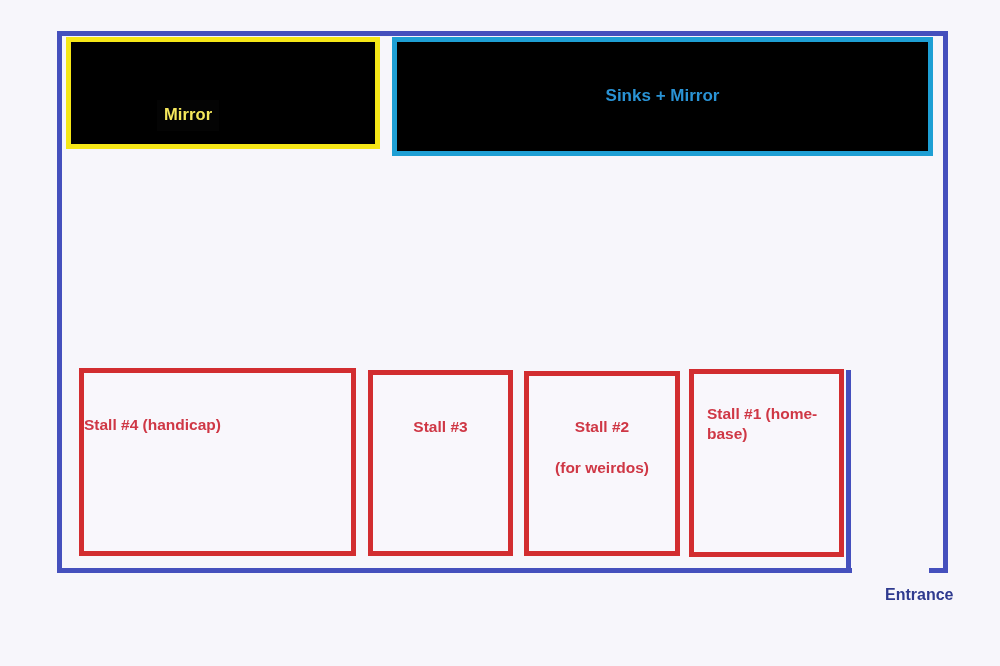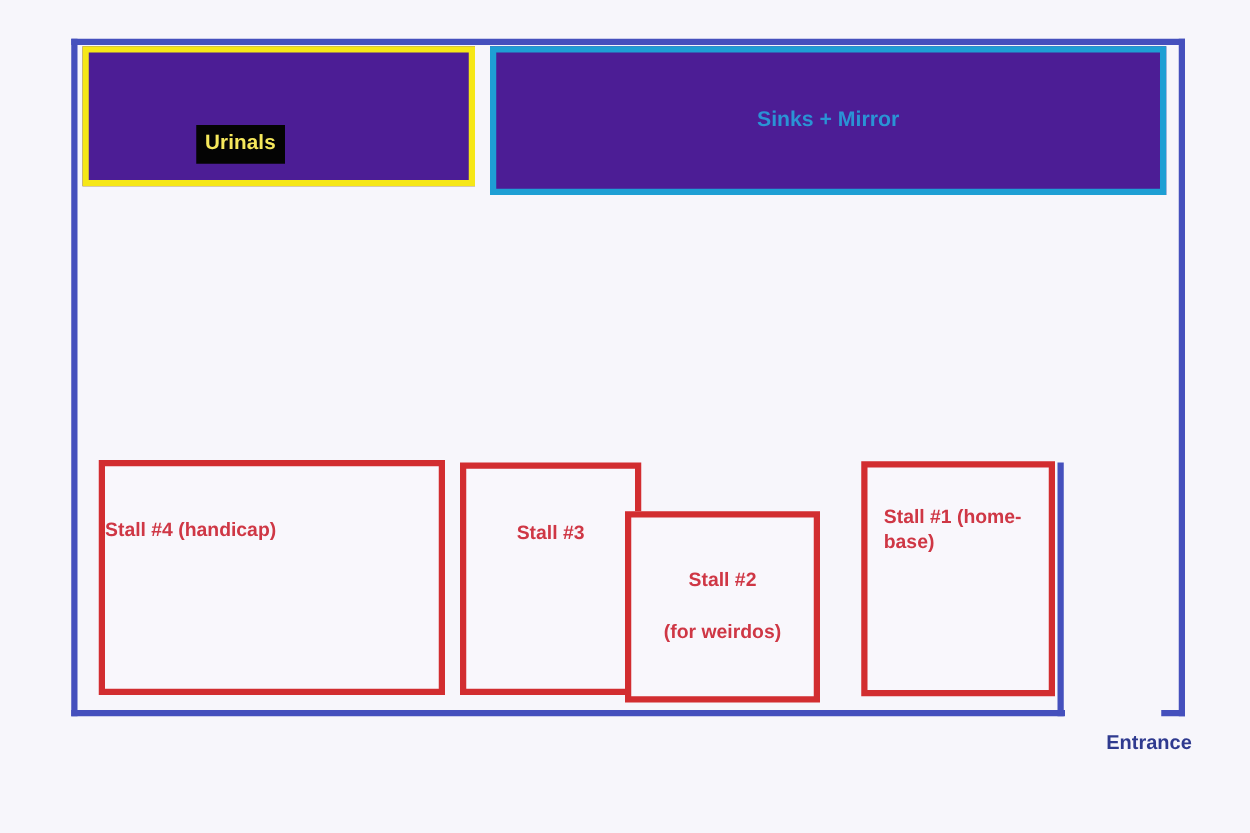--- a/index.html
+++ b/index.html
@@ -36,21 +36,21 @@
   
   .wall-bottom-left  { left: 57px;  top: 568px; width: 795px; height: 5px; }
   
   .wall-bottom-right { left: 929px; top: 568px; width: 19px;  height: 5px; }
   
   .wall-stub  { left: 846px; top: 370px; width: 5px; height: 203px; }
 
   
   .box {
     position: absolute;
-    background: #4c1d95;
+    background: #000000;
     box-sizing: border-box;
   }
   .box-label {
     font-weight: bold;
     line-height: 1.32;
     white-space: pre-line;
   }
 
   
   .box-urinals {
@@ -101,21 +101,21 @@
     left: 0; right: 0; top: 42px;
     text-align: left;
   }
 
   .stall-3 { left: 368px; top: 370px; width: 145px; height: 186px; }
   .stall-3 .stall-label {
     left: 0; right: 0; top: 42px;
     text-align: center;
   }
 
-  .stall-2 { left: 500px; top: 371px; width: 156px; height: 153px; margin-top: 38px; }
+  .stall-2 { left: 524px; top: 371px; width: 156px; height: 185px; }
   .stall-2 .stall-label {
     left: 0; right: 0; top: 41px;
     text-align: center;
   }
 
   .stall-1 { left: 689px; top: 369px; width: 155px; height: 188px; padding-left: 39px; }
   .stall-1 .stall-label {
     left: 13px; right: 8px; top: 30px;
     text-align: left;
   }
@@ -136,21 +136,21 @@
 <div id="canvas">
 
   <div class="wall wall-top"></div>
   <div class="wall wall-left"></div>
   <div class="wall wall-right"></div>
   <div class="wall wall-bottom-left"></div>
   <div class="wall wall-bottom-right"></div>
   <div class="wall wall-stub"></div>
 
   <div class="box box-urinals">
-    <div class="box-label urinals-label">Urinals</div>
+    <div class="box-label urinals-label">Mirror</div>
   </div>
 
   <div class="box box-sinks">
     <div class="box-label sinks-label">Sinks + Mirror</div>
   </div>
 
   <div class="box stall stall-4">
     <div class="box-label stall-label">Stall #4 (handicap)</div>
   </div>
 

